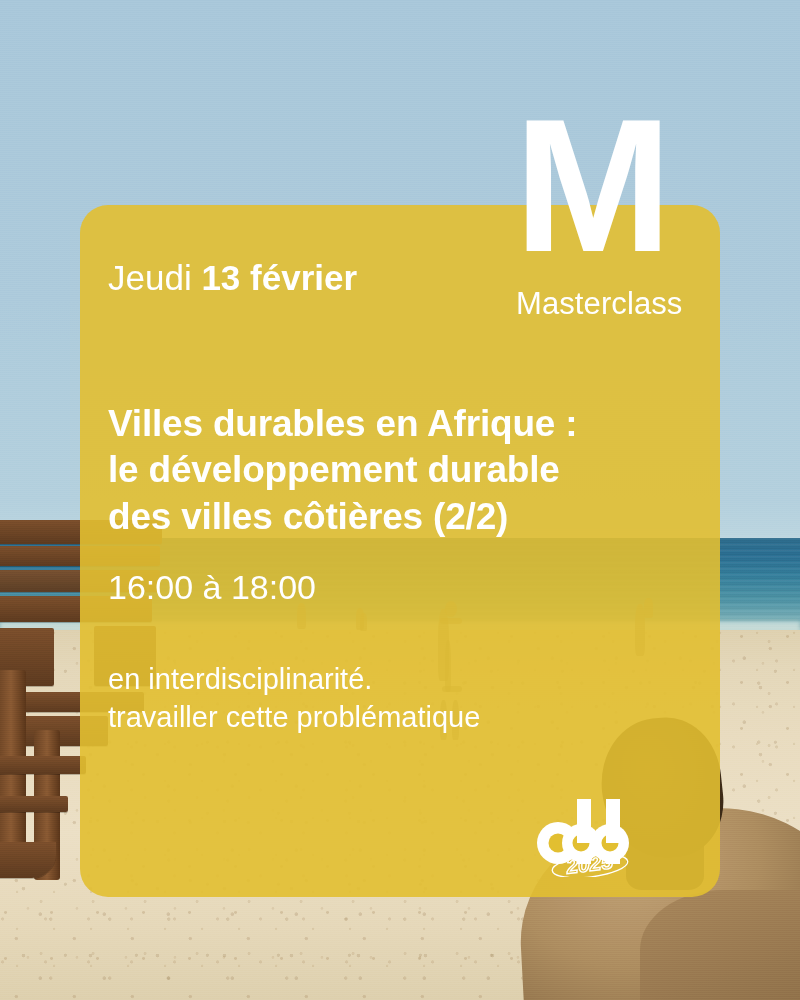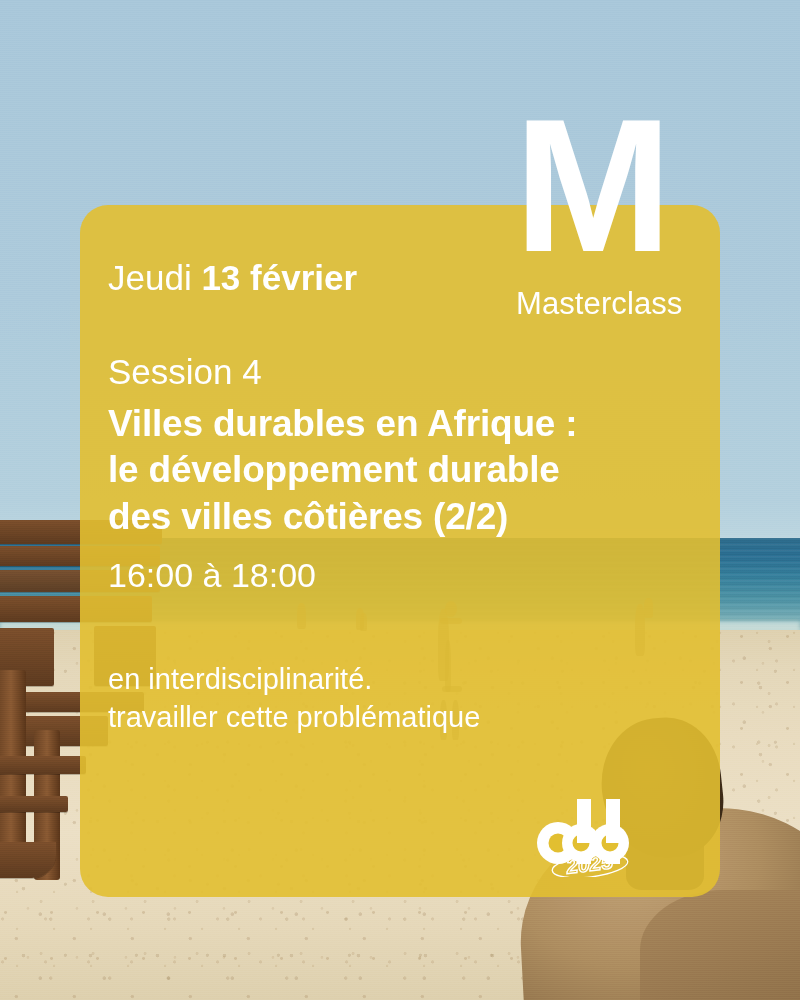--- a/index.html
+++ b/index.html
@@ -261,21 +261,21 @@
     font-size: 37px;
     font-weight: bold;
     line-height: 1.25;
     letter-spacing: -.2px;
   }
   .session-title div { white-space: nowrap; }
 
   .session-time {
     position: absolute;
     left: 0;
-    top: 352px;
+    top: 364px;
     font-size: 34px;
     line-height: 1.1;
   }
 
   .description {
     position: absolute;
     left: 0;
     top: 455px;
     width: 600px;
     font-size: 29px;
@@ -365,21 +365,20 @@
     <span class="m-word">Masterclass</span>
   </div>
 
   <div class="card">
     <div class="card-inner">
 
       <div class="date-line">
         <span class="day">Jeudi </span><span class="dnum">13 février</span>
       </div>
 
-      <div class="session-label">Session 4</div>
 
       <div class="session-title">
         <div>Villes durables en Afrique :</div>
         <div>le développement durable</div>
         <div>des villes côtières (2/2)</div>
       </div>
 
       <div class="session-time">16:00 à 18:00</div>
 
       <div class="description">

